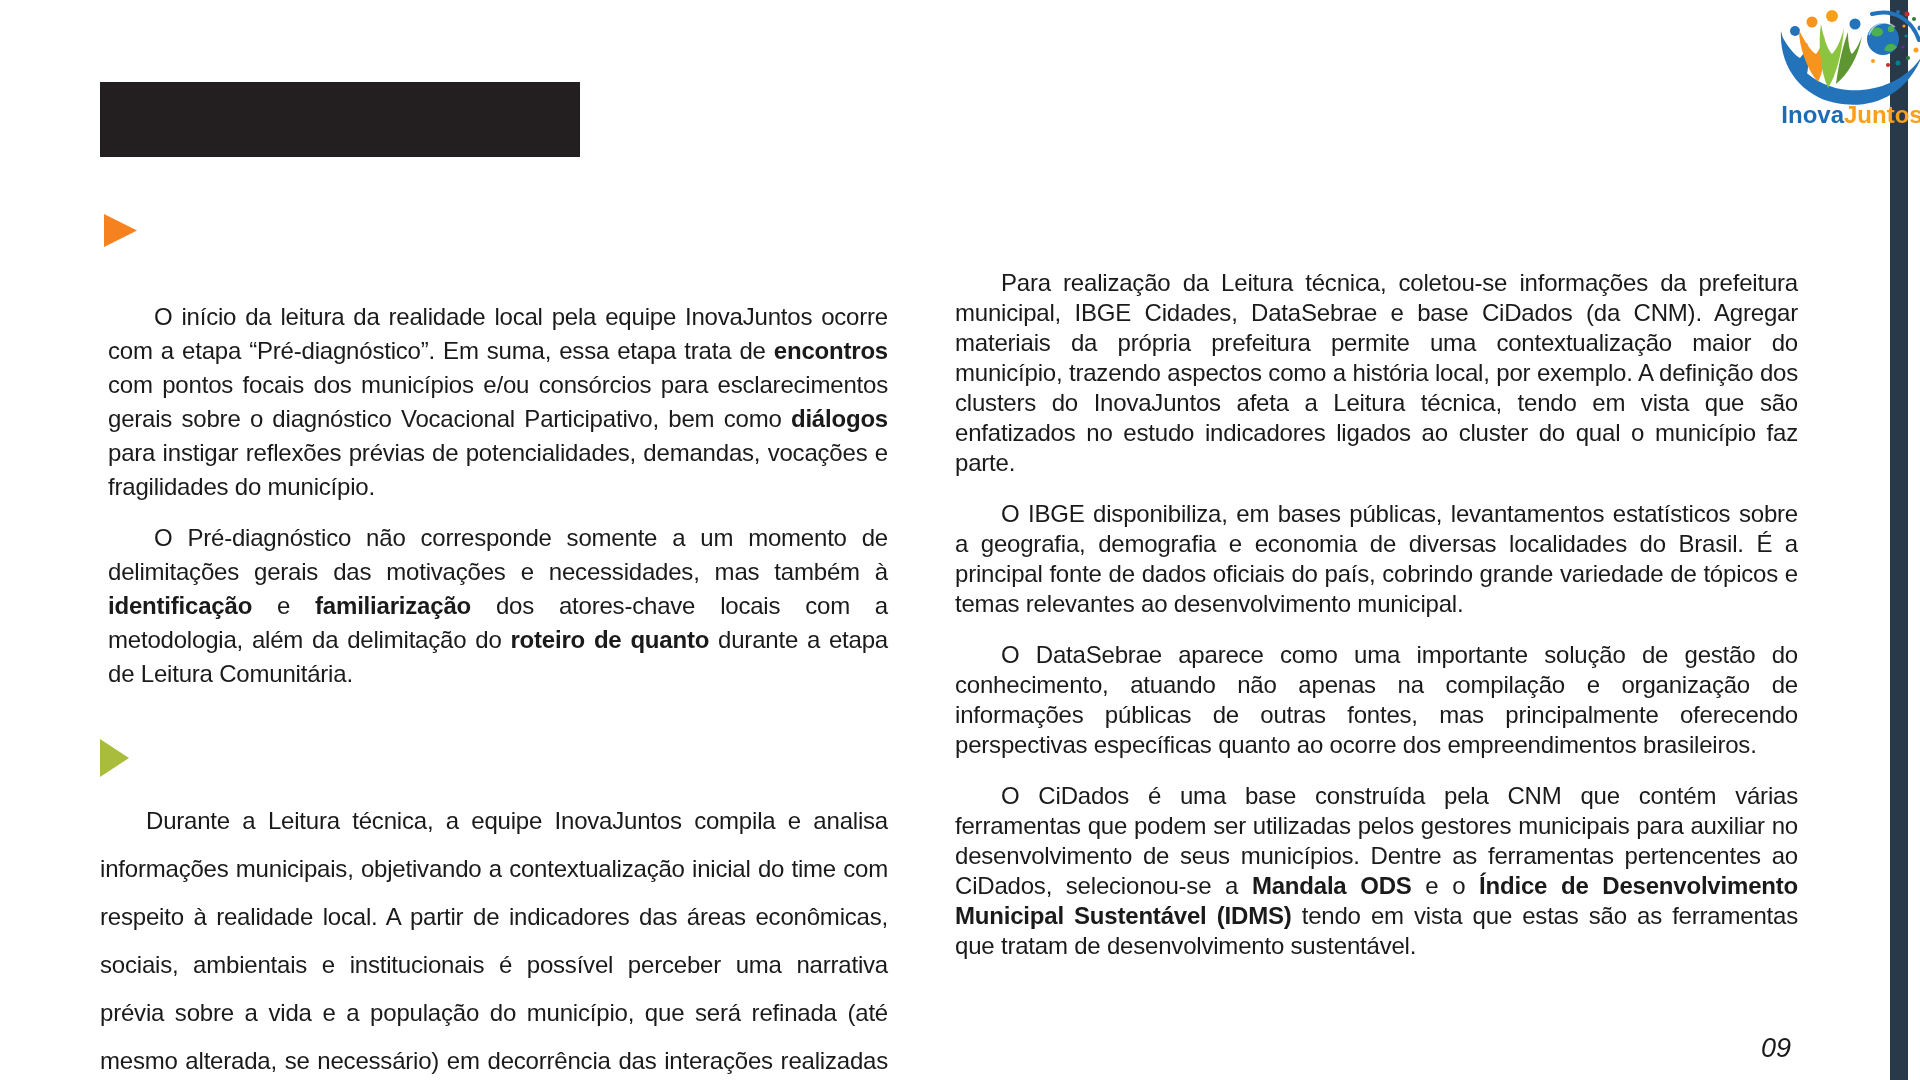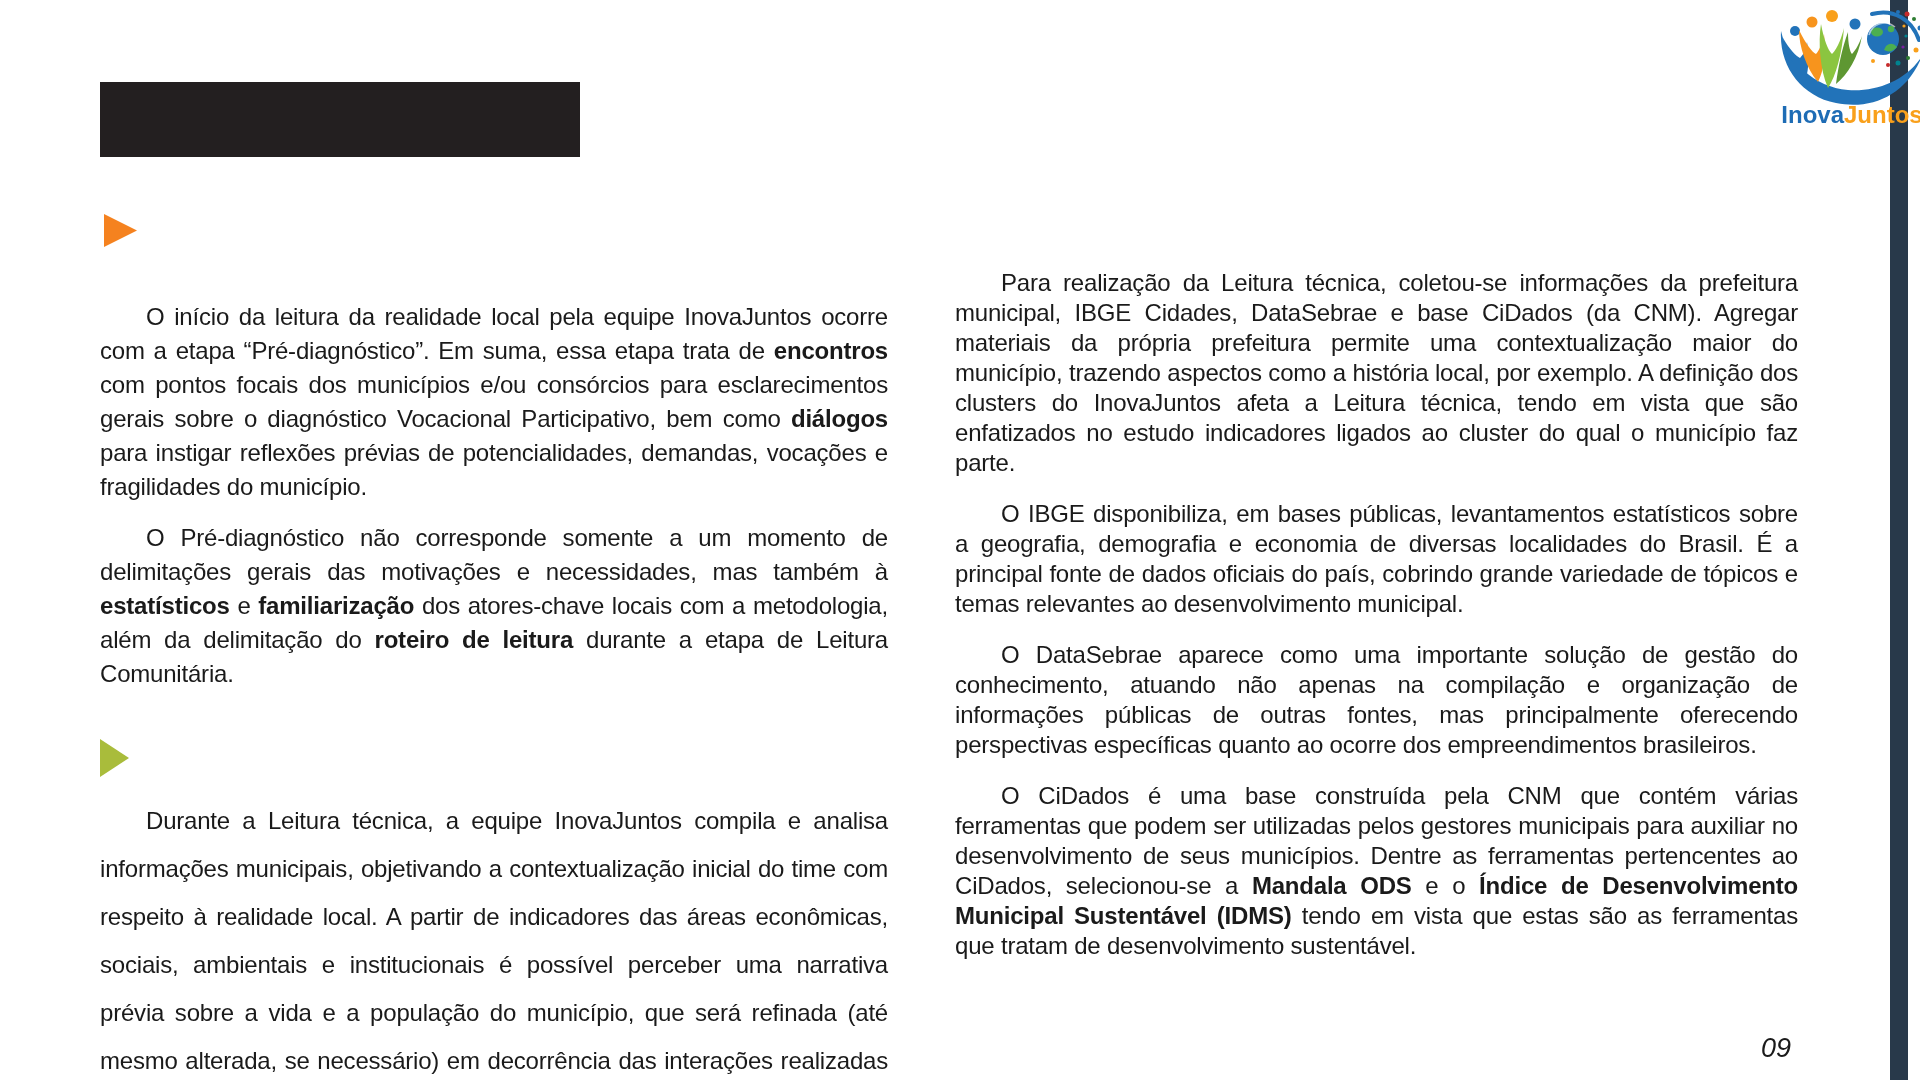--- a/index.html
+++ b/index.html
@@ -26,21 +26,21 @@
     clip-path:polygon(0 0, 100% 50%, 0 100%);
   }
   .marker-orange { left:104px; top:214px; width:33px; height:33px; background:var(--marker_orange, #f5821f); }
   .marker-green  { left:100px; top:739px; width:29px; height:38px; background:var(--marker_green, #a9bc3b); }
 
   .col { position:absolute; text-align:justify; }
   .col p { margin:0; text-indent:46px; letter-spacing:-0.2px; }
   .col p b { font-weight:bold; }
 
   .col-left-top    { left:100px; top:300px; width:788px; font-size:24px; line-height:34px; }
-  .col-left-top p  { margin-bottom:17px; }
+  .col-left-top p  { margin-bottom:17px;margin-left:8px; }
   .col-left-bottom { left:100px; top:797px; width:788px; font-size:24px; line-height:48px; }
   .col-right       { left:955px; top:268px; width:843px; font-size:24px; line-height:30px; }
   .col-right p     { margin-bottom:21px; }
 
   .page-number {
     position:absolute; left:1761px; top:1033px;
     font-size:27px; color:var(--text, #1a1a1a);font-style:italic;
   }
   .logo {
     position:absolute; left:1733px; top:6px;
@@ -52,21 +52,21 @@
 
 <div class="title-block"></div>
 
 <div class="side-bar"></div>
 
 <div class="marker marker-orange"></div>
 <div class="marker marker-green"></div>
 
 <div class="col col-left-top">
     <p><span>O início da leitura da realidade local pela equipe InovaJuntos ocorre com a etapa “Pré-diagnóstico”. Em suma, essa etapa trata de </span><b>encontros</b><span> com pontos focais dos municípios e/ou consórcios para esclarecimentos gerais sobre o diagnóstico Vocacional Participativo, bem como </span><b>diálogos</b><span> para instigar reflexões prévias de potencialidades, demandas, vocações e fragilidades do município.</span></p>
-    <p><span>O Pré-diagnóstico não corresponde somente a um momento de delimitações gerais das motivações e necessidades, mas também à </span><b>estatísticos</b><span> e </span><b>familiarização</b><span> dos atores-chave locais com a metodologia, além da delimitação do </span><b>roteiro de leitura</b><span> durante a etapa de Leitura Comunitária.</span></p>
+    <p><span>O Pré-diagnóstico não corresponde somente a um momento de delimitações gerais das motivações e necessidades, mas também à </span><b>identificação</b><span> e </span><b>familiarização</b><span> dos atores-chave locais com a metodologia, além da delimitação do </span><b>roteiro de quanto</b><span> durante a etapa de Leitura Comunitária.</span></p>
   </div>
 
 <div class="col col-left-bottom">
     <p><span>Durante a Leitura técnica, a equipe InovaJuntos compila e analisa informações municipais, objetivando a contextualização inicial do time com respeito à realidade local. A partir de indicadores das áreas econômicas, sociais, ambientais e institucionais é possível perceber uma narrativa prévia sobre a vida e a população do município, que será refinada (até mesmo alterada, se necessário) em decorrência das interações realizadas nas etapas seguintes do diagnóstico.</span></p>
   </div>
 
 <div class="col col-right">
     <p><span>Para realização da Leitura técnica, coletou-se informações da prefeitura municipal, IBGE Cidades, DataSebrae e base CiDados (da CNM). Agregar materiais da própria prefeitura permite uma contextualização maior do município, trazendo aspectos como a história local, por exemplo. A definição dos clusters do InovaJuntos afeta a Leitura técnica, tendo em vista que são enfatizados no estudo indicadores ligados ao cluster do qual o município faz parte.</span></p>
     <p><span>O IBGE disponibiliza, em bases públicas, levantamentos estatísticos sobre a geografia, demografia e economia de diversas localidades do Brasil. É a principal fonte de dados oficiais do país, cobrindo grande variedade de tópicos e temas relevantes ao desenvolvimento municipal.</span></p>
     <p><span>O DataSebrae aparece como uma importante solução de gestão do conhecimento, atuando não apenas na compilação e organização de informações públicas de outras fontes, mas principalmente oferecendo perspectivas específicas quanto ao ocorre dos empreendimentos brasileiros.</span></p>

